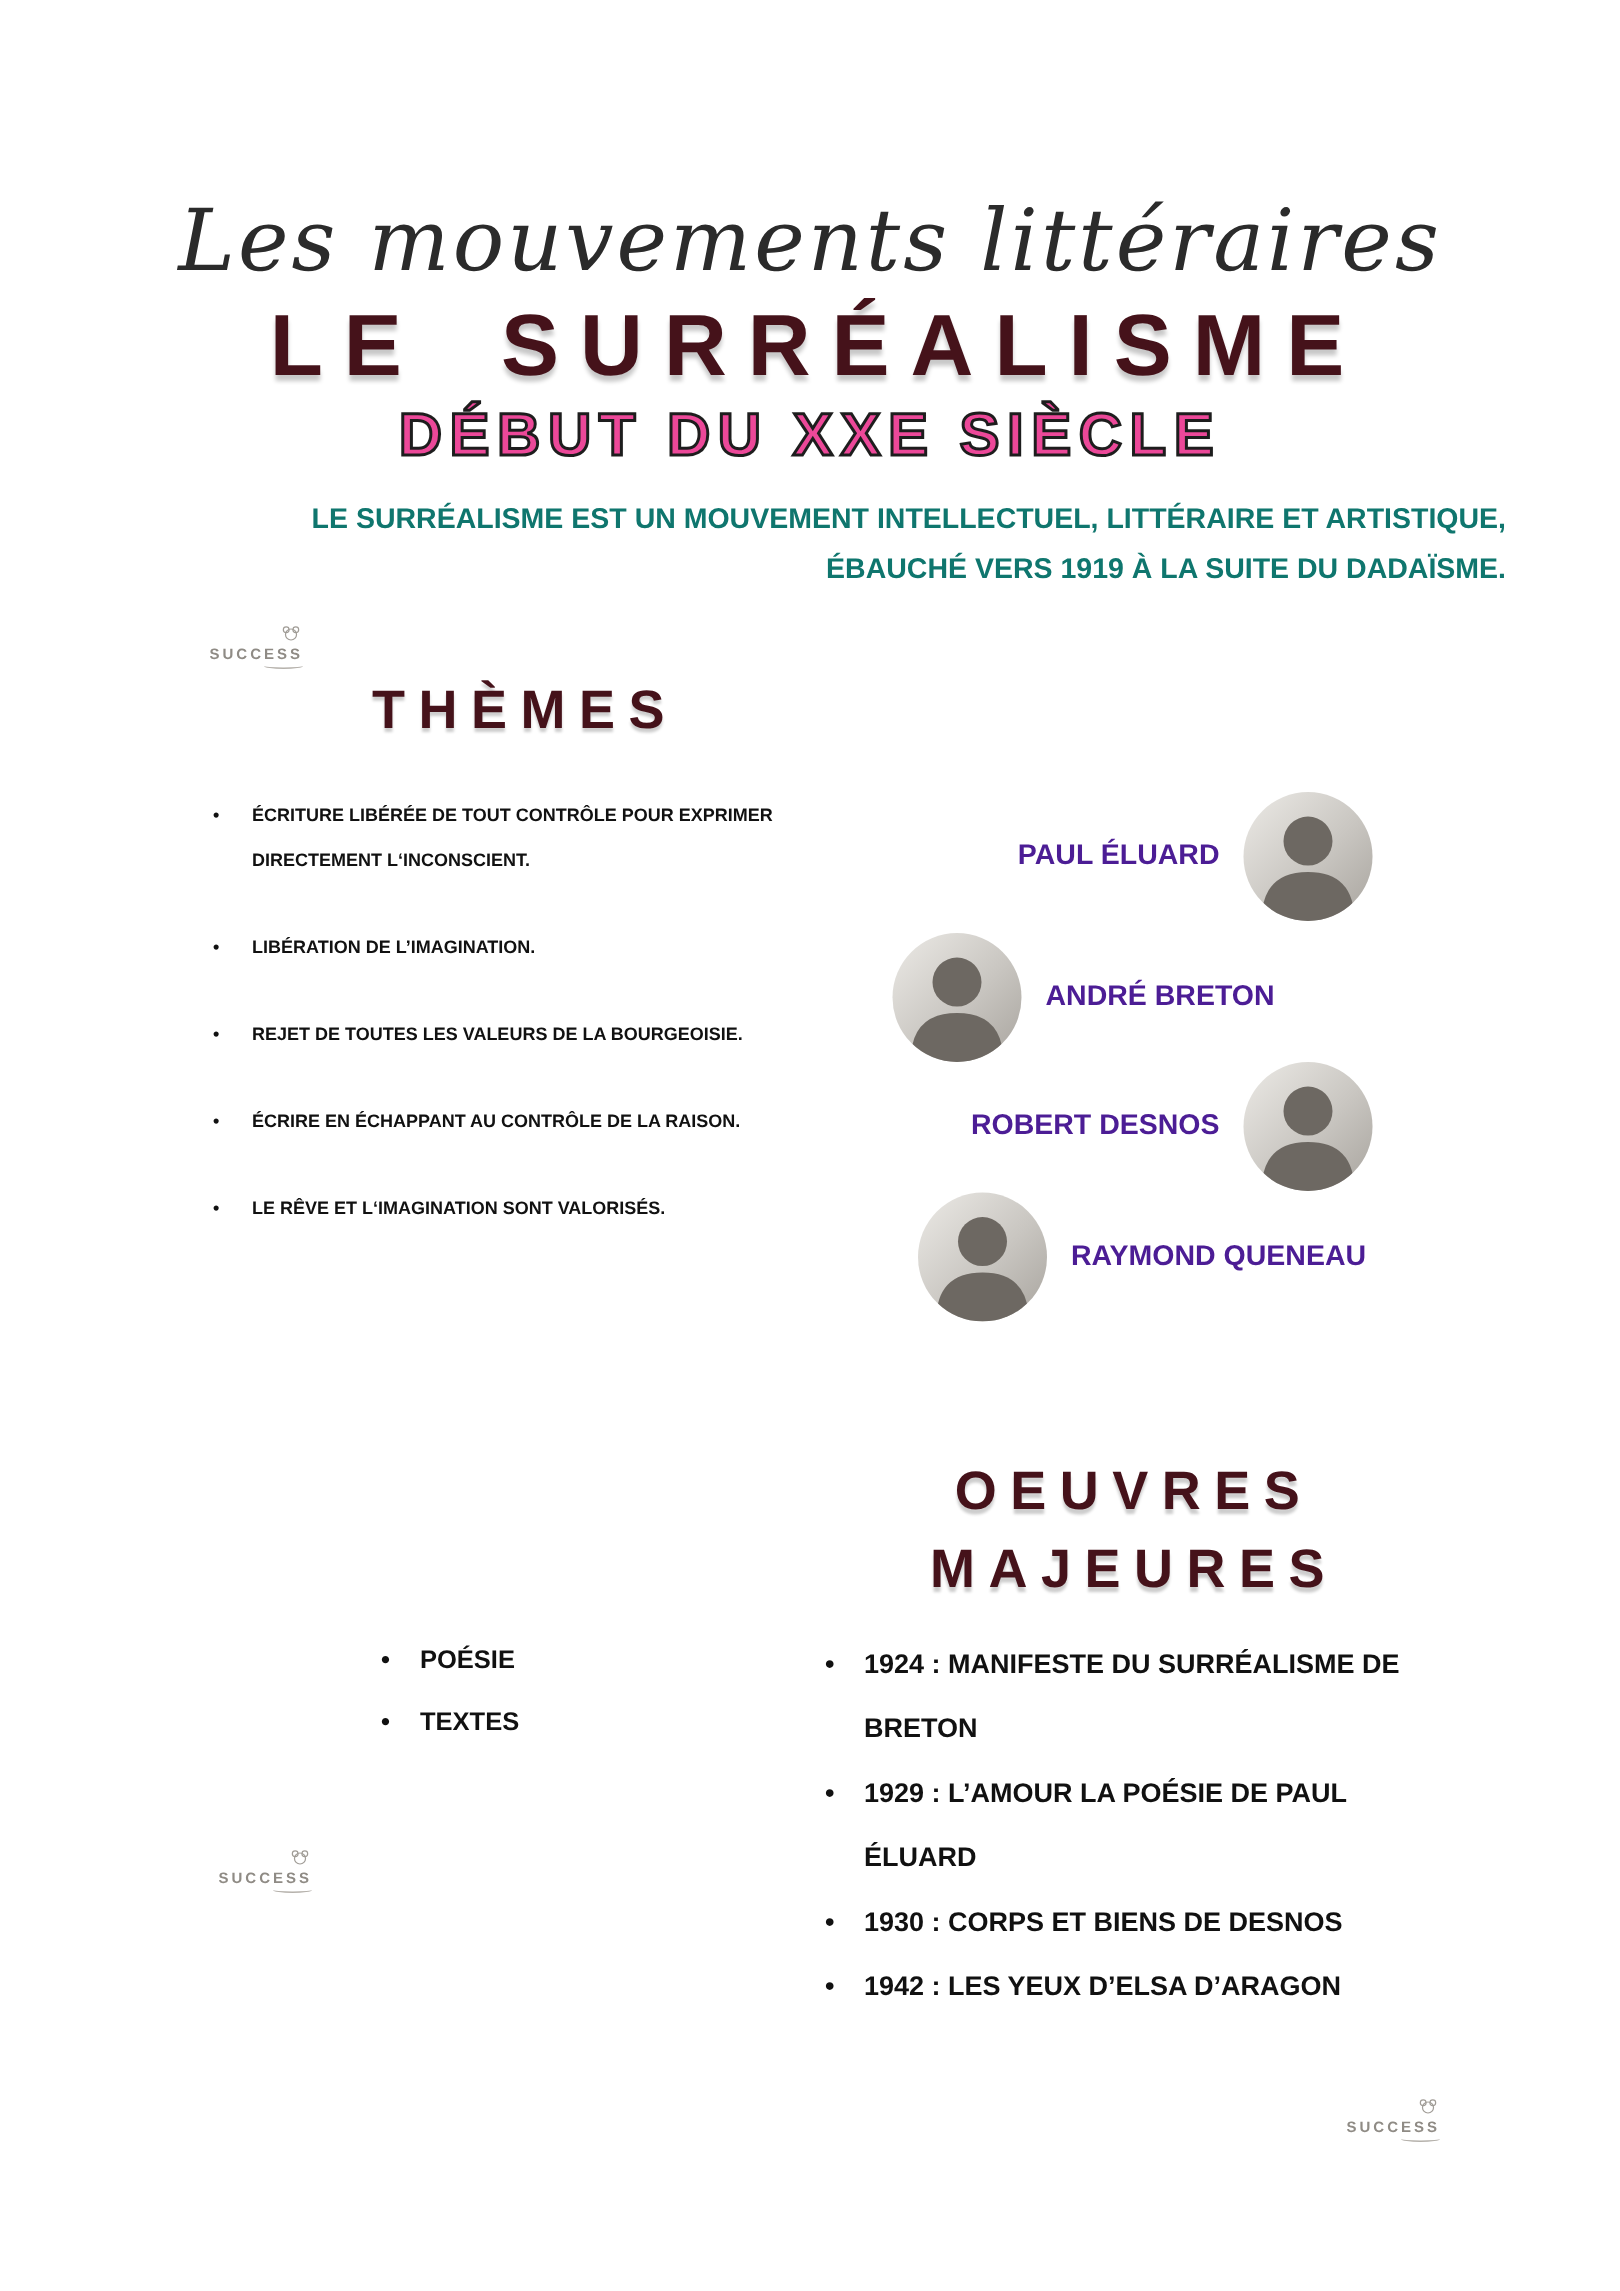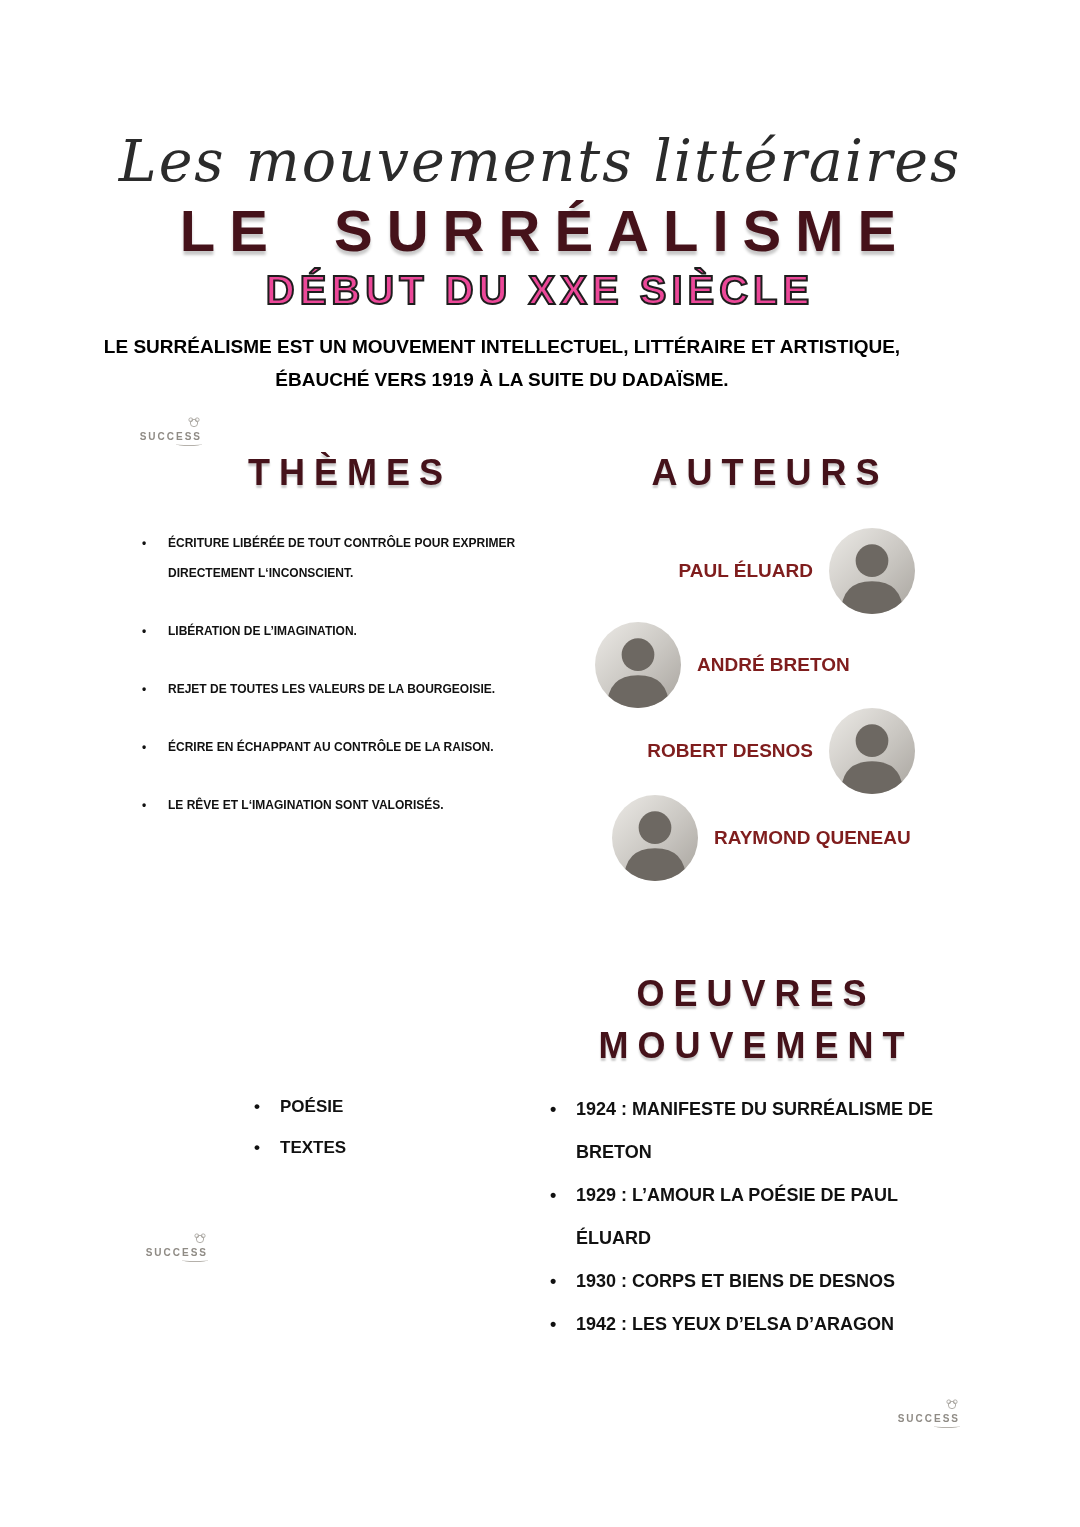--- a/index.html
+++ b/index.html
@@ -43,25 +43,25 @@
     text-align: center;
     font-size: 40px;
     font-weight: bold;
     letter-spacing: 5px;
     color: #ec4899;
     -webkit-text-stroke: 2px #1d1d1d;
     text-shadow: 0 0 1px #1d1d1d;
   }
   .intro {
     left: 0; top: 330px; width: 1004px;
-    text-align: center;
+    text-align: right;
     font-size: 19px;
     font-weight: bold;
     line-height: 33px;
-    color: #000000;
+    color: #0f766e;
   }
 
   
   .section-heading {
     font-size: 36px;
     font-weight: bold;
     letter-spacing: 9px;
     color: #45121a;
     text-shadow: 0 3px 2px rgba(0,0,0,0.2);
     text-align: center;
@@ -116,21 +116,21 @@
 
   
   .author-row {
     display: flex;
     align-items: center;
     gap: 16px;
   }
   .author-name {
     font-size: 19px;
     font-weight: bold;
-    color: #7f1d1d;
+    color: #4c1d95;
     white-space: nowrap;
   }
   .author-photo {
     width: 86px;
     height: 86px;
     border-radius: 50%;
     overflow: hidden;
     background: linear-gradient(135deg, #eceae6 0%, #c9c6c1 55%, #a8a49e 100%);
     flex: 0 0 auto;
     display: block;
@@ -176,21 +176,20 @@
       <circle cx="6" cy="4" r="2.4" fill="none" stroke="#a09c96" stroke-width="1"></circle>
       <circle cx="14" cy="4" r="2.4" fill="none" stroke="#a09c96" stroke-width="1"></circle>
       <circle cx="10" cy="8" r="4.6" fill="none" stroke="#a09c96" stroke-width="1"></circle>
     </svg>
     <span class="wm-text">SUCCESS</span>
     <span class="wm-rule"></span>
   </div>
 
   <div class="abs section-heading heading-themes">THÈMES</div>
 
-  <div class="abs section-heading heading-auteurs">AUTEURS</div>
 
   <ul class="abs bullets themes-list">
     <li>ÉCRITURE LIBÉRÉE DE TOUT CONTRÔLE POUR EXPRIMER DIRECTEMENT L‘INCONSCIENT.</li>
     <li>LIBÉRATION DE L’IMAGINATION.</li>
     <li>REJET DE TOUTES LES VALEURS DE LA BOURGEOISIE.</li>
     <li>ÉCRIRE EN ÉCHAPPANT AU CONTRÔLE DE LA RAISON.</li>
     <li>LE RÊVE ET L‘IMAGINATION SONT VALORISÉS.</li>
   </ul>
 
   <div class="abs author-row" style="top:528px; right:165px;">
@@ -229,21 +228,21 @@
         <circle cx="50" cy="38" r="19" fill="#6d6862"></circle>
         <path d="M14 100 Q14 62 50 62 Q86 62 86 100 Z" fill="#6d6862"></path>
       </svg>
     </span>
     <span class="author-name">RAYMOND QUENEAU</span>
   </div>
 
 
   <div class="abs section-heading heading-oeuvres">
     <div>OEUVRES</div>
-    <div>MOUVEMENT</div>
+    <div>MAJEURES</div>
   </div>
 
   <ul class="abs bullets formes-list">
     <li>POÉSIE</li>
     <li>TEXTES</li>
   </ul>
 
   <ul class="abs bullets oeuvres-list">
     <li>1924 : MANIFESTE DU SURRÉALISME DE BRETON</li>
     <li>1929 : L’AMOUR LA POÉSIE DE PAUL ÉLUARD</li>

